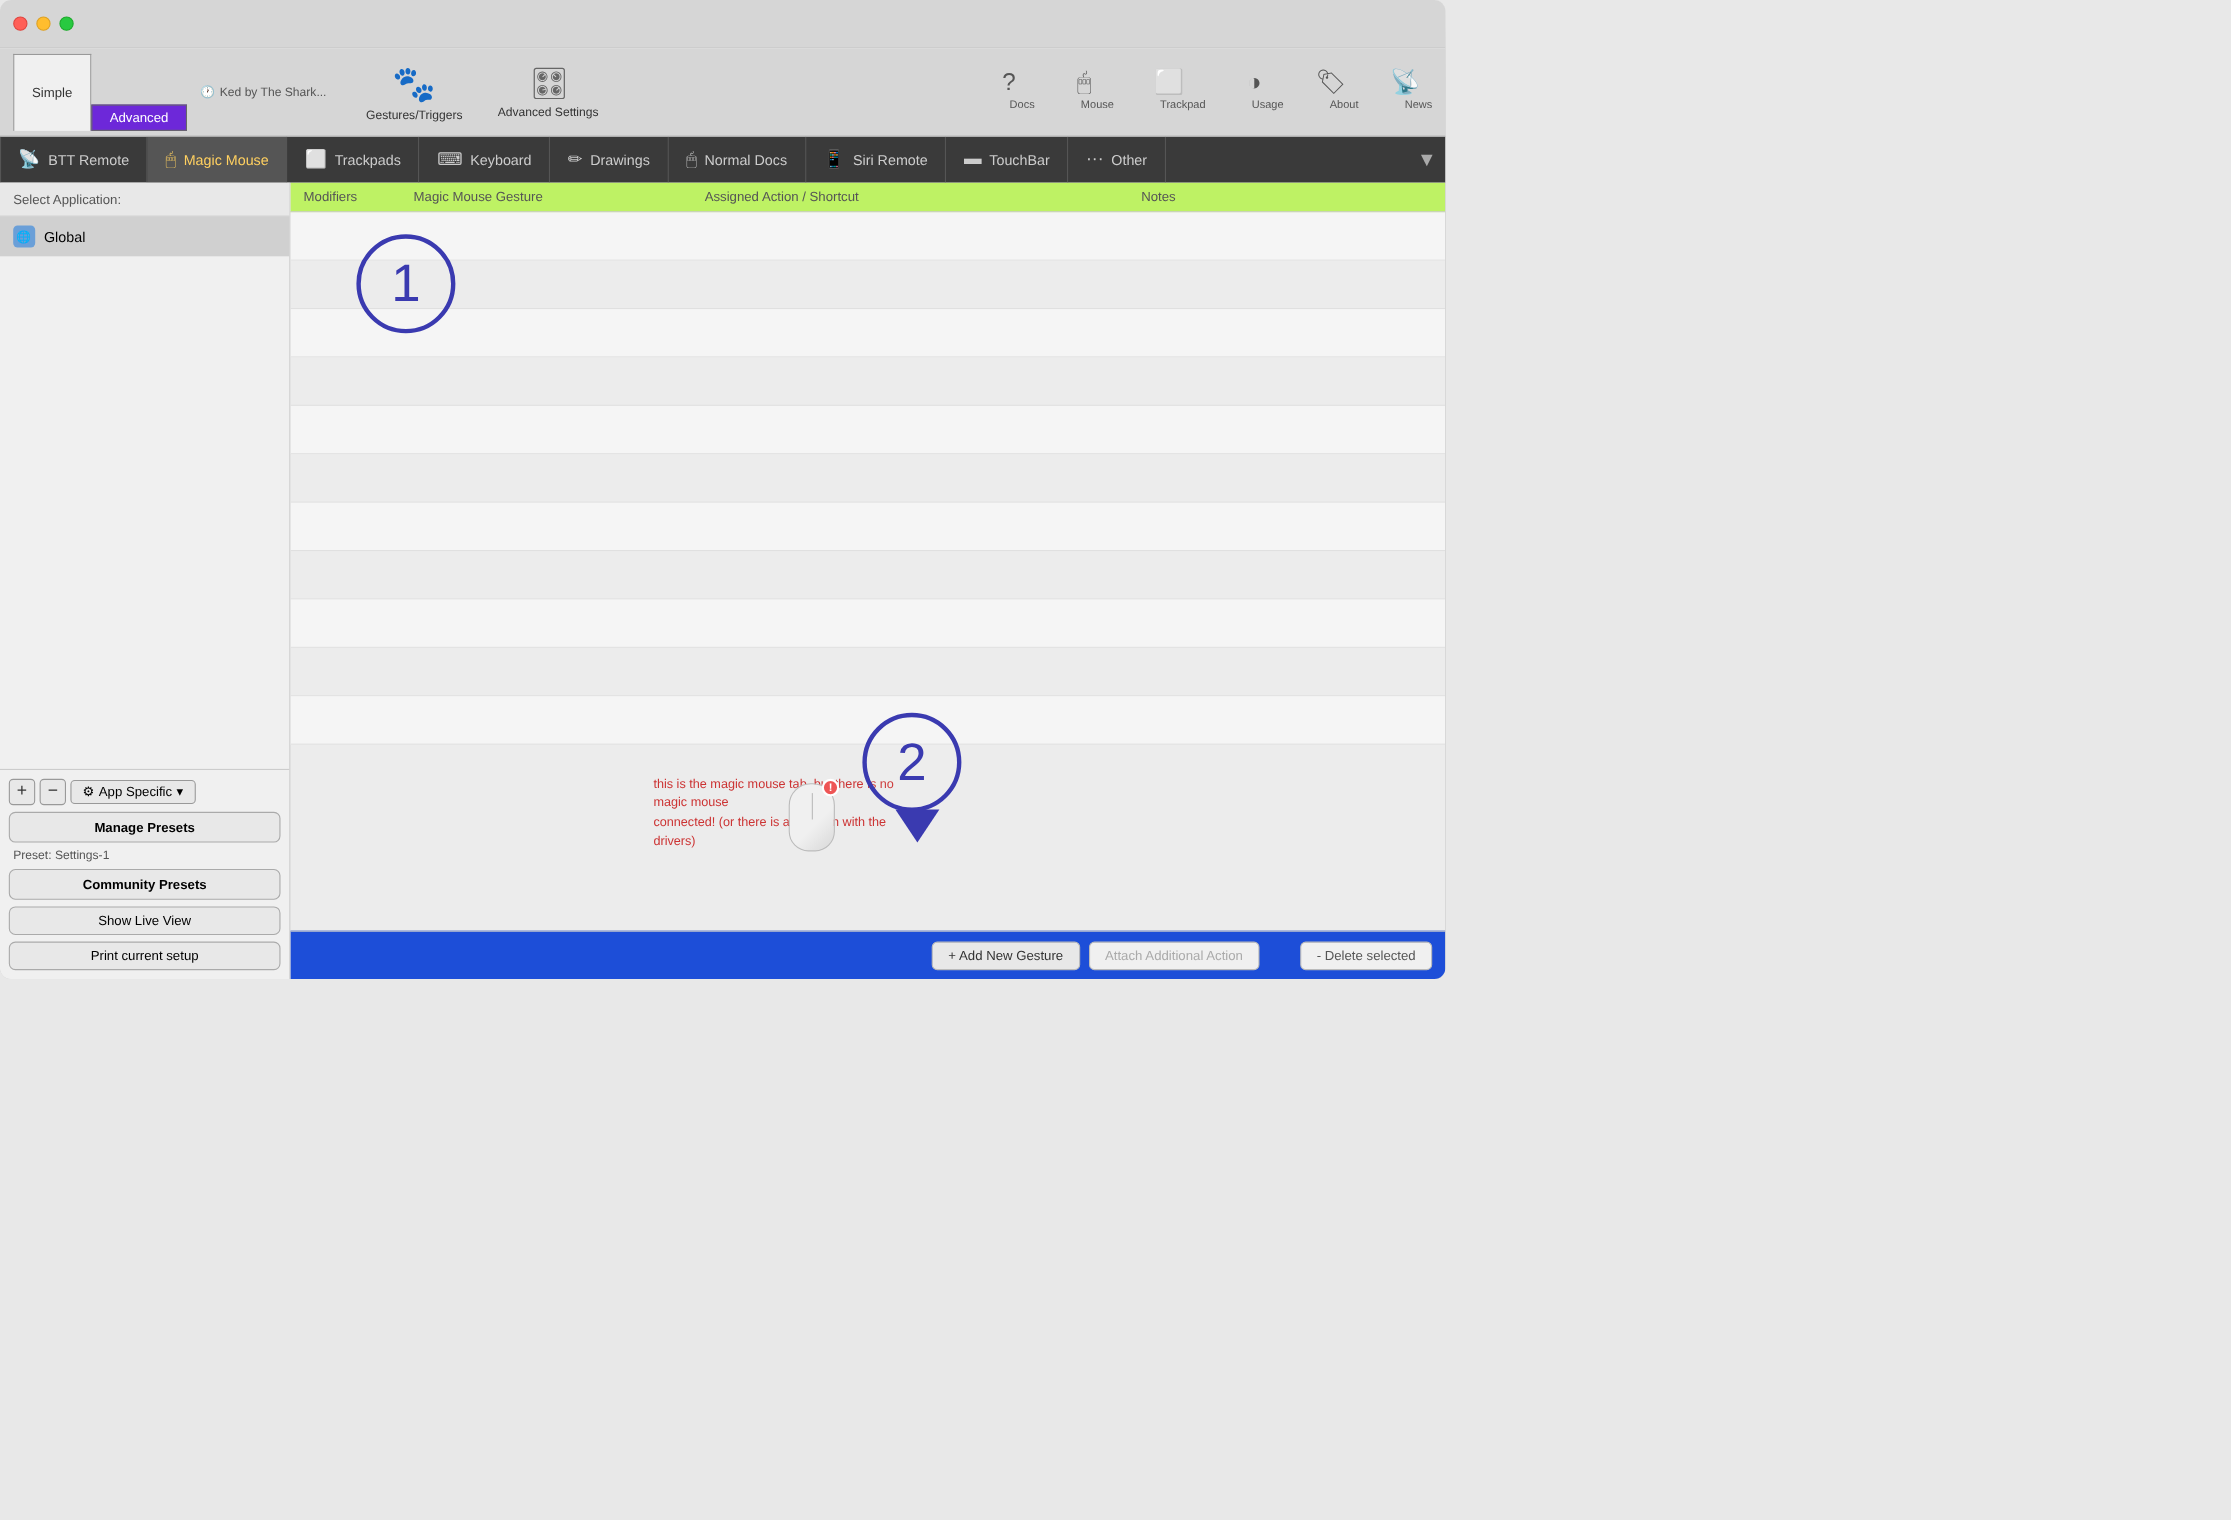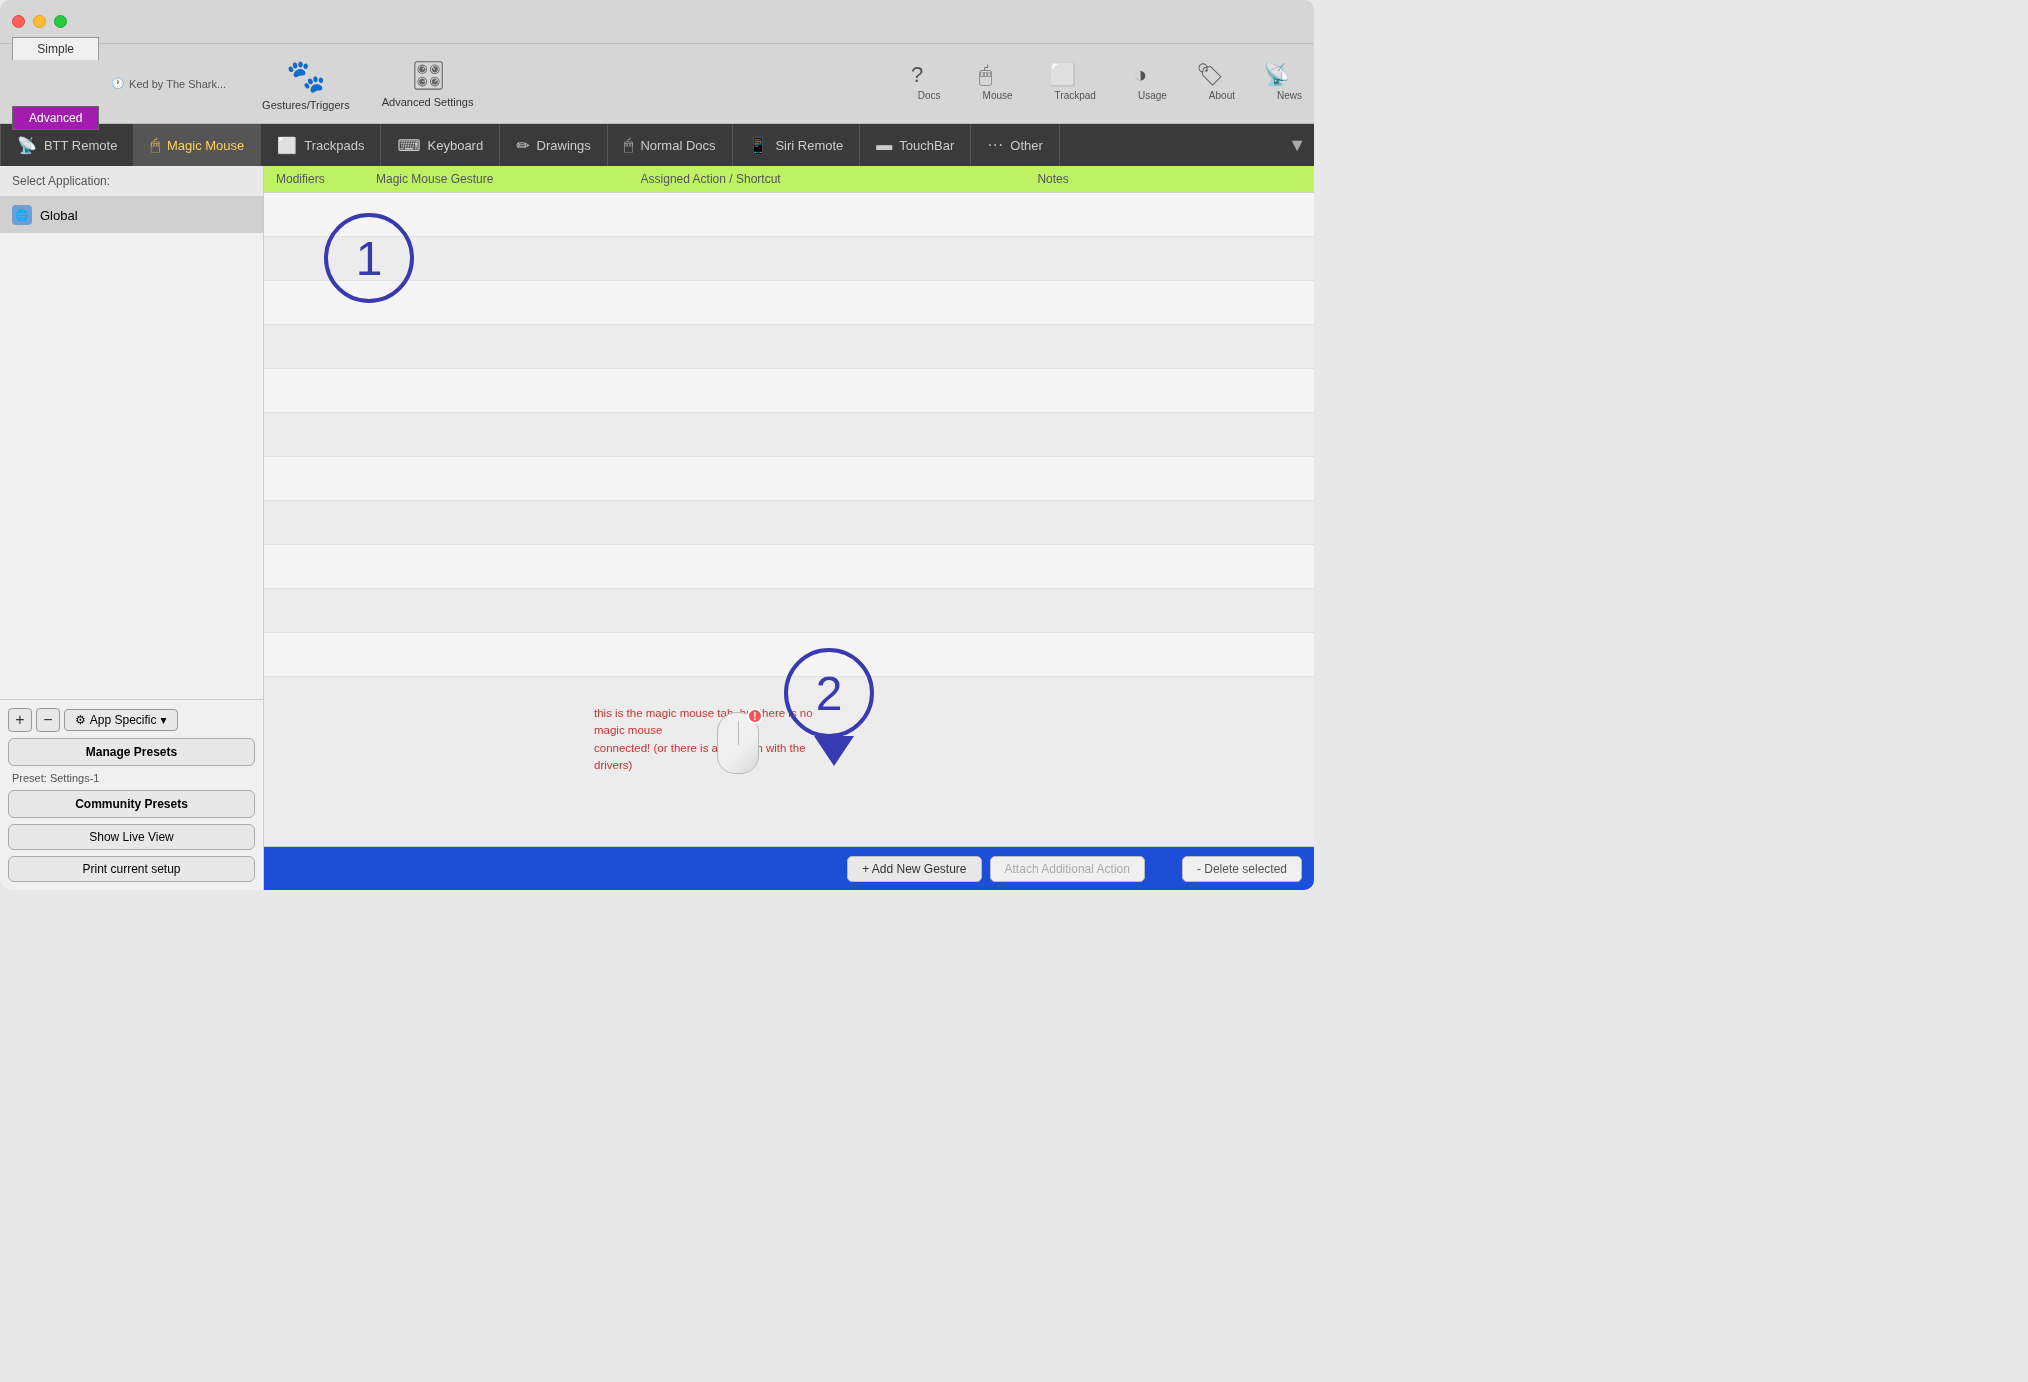--- a/index.html
+++ b/index.html
@@ -55,34 +55,34 @@
       background: #d6d6d6;
       display: flex;
       align-items: center;
       padding: 0 12px;
       border-bottom: 1px solid #c0c0c0;
       flex-shrink: 0;
       position: relative;
     }
     .mode-buttons {
       display: flex;
-      flex-direction: column;
+      flex-direction: row;
       gap: 0;
       margin-right: 12px;
     }
     .btn-simple, .btn-advanced {
       padding: 4px 16px;
       font-size: 12px;
       border: 1px solid #999;
       cursor: pointer;
       background: #f0f0f0;
       color: #333;
     }
     .btn-advanced {
-      background: #a21caf;
+      background: #6d28d9;
       color: #fff;
       border-color: #666;
       margin-top: 46px;
     }
     .btn-simple { border-bottom: none; }
 
     .clock-label {
       font-size: 11px;
       color: #555;
       display: flex;

